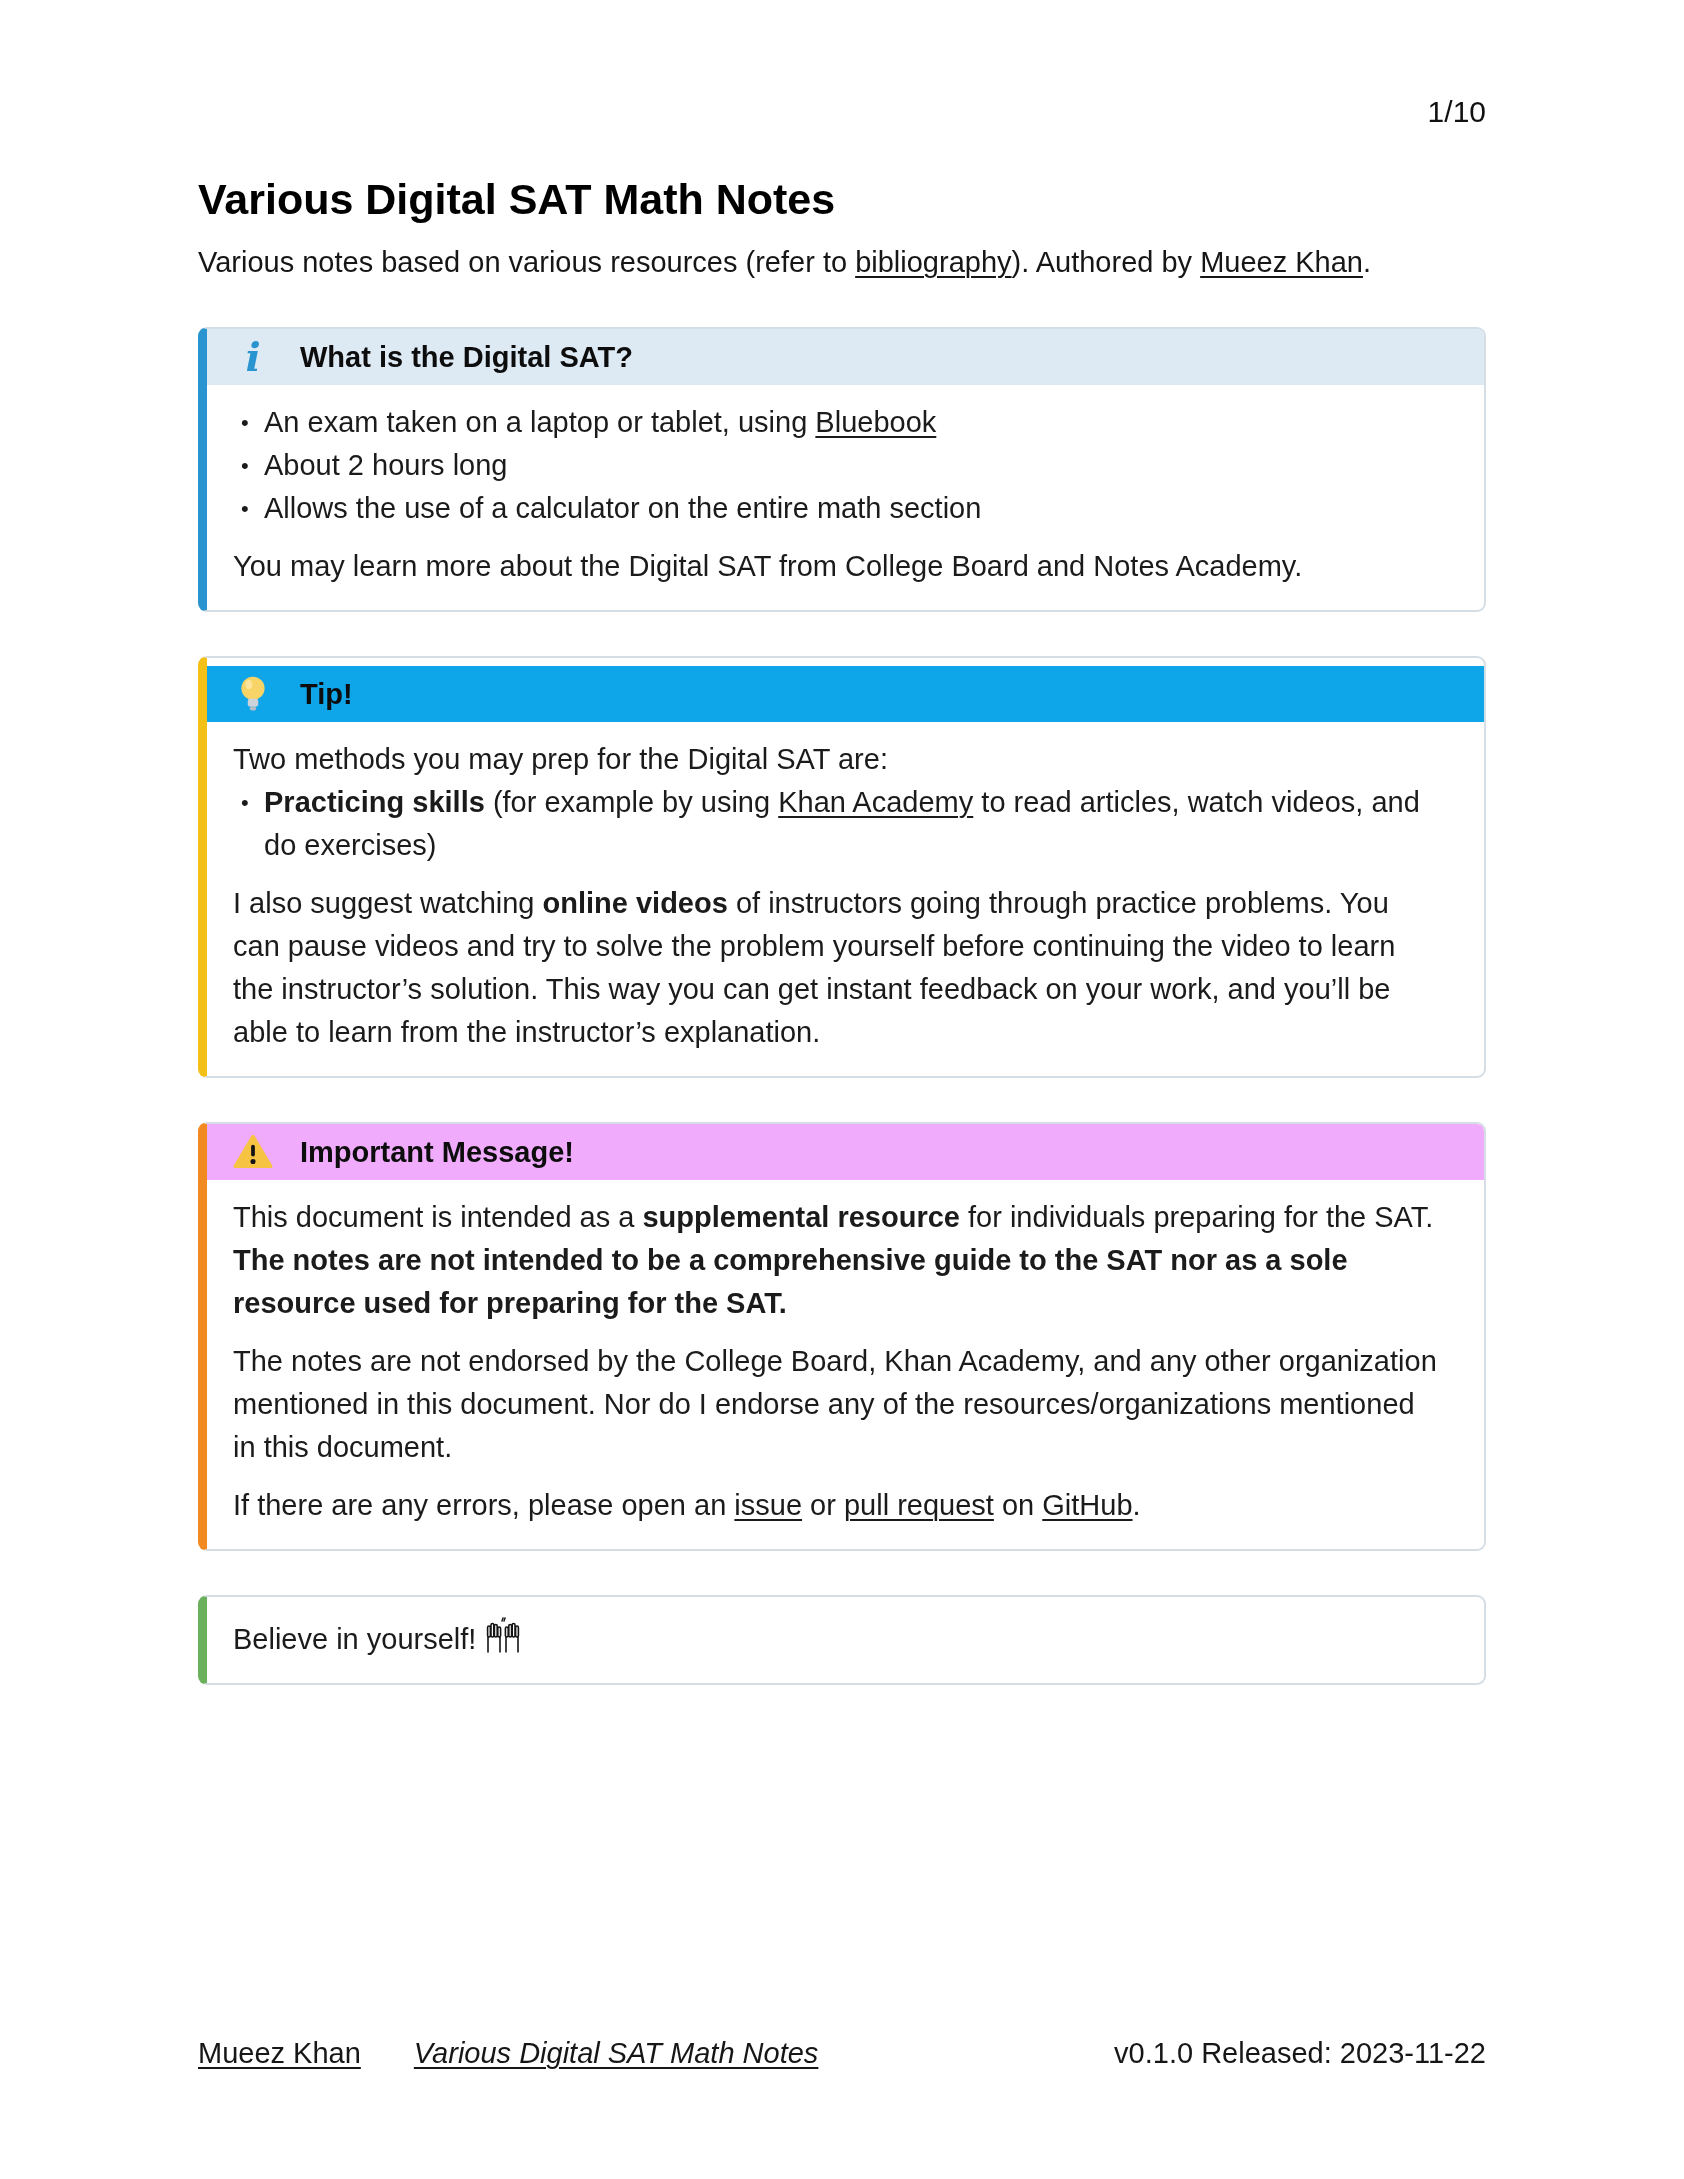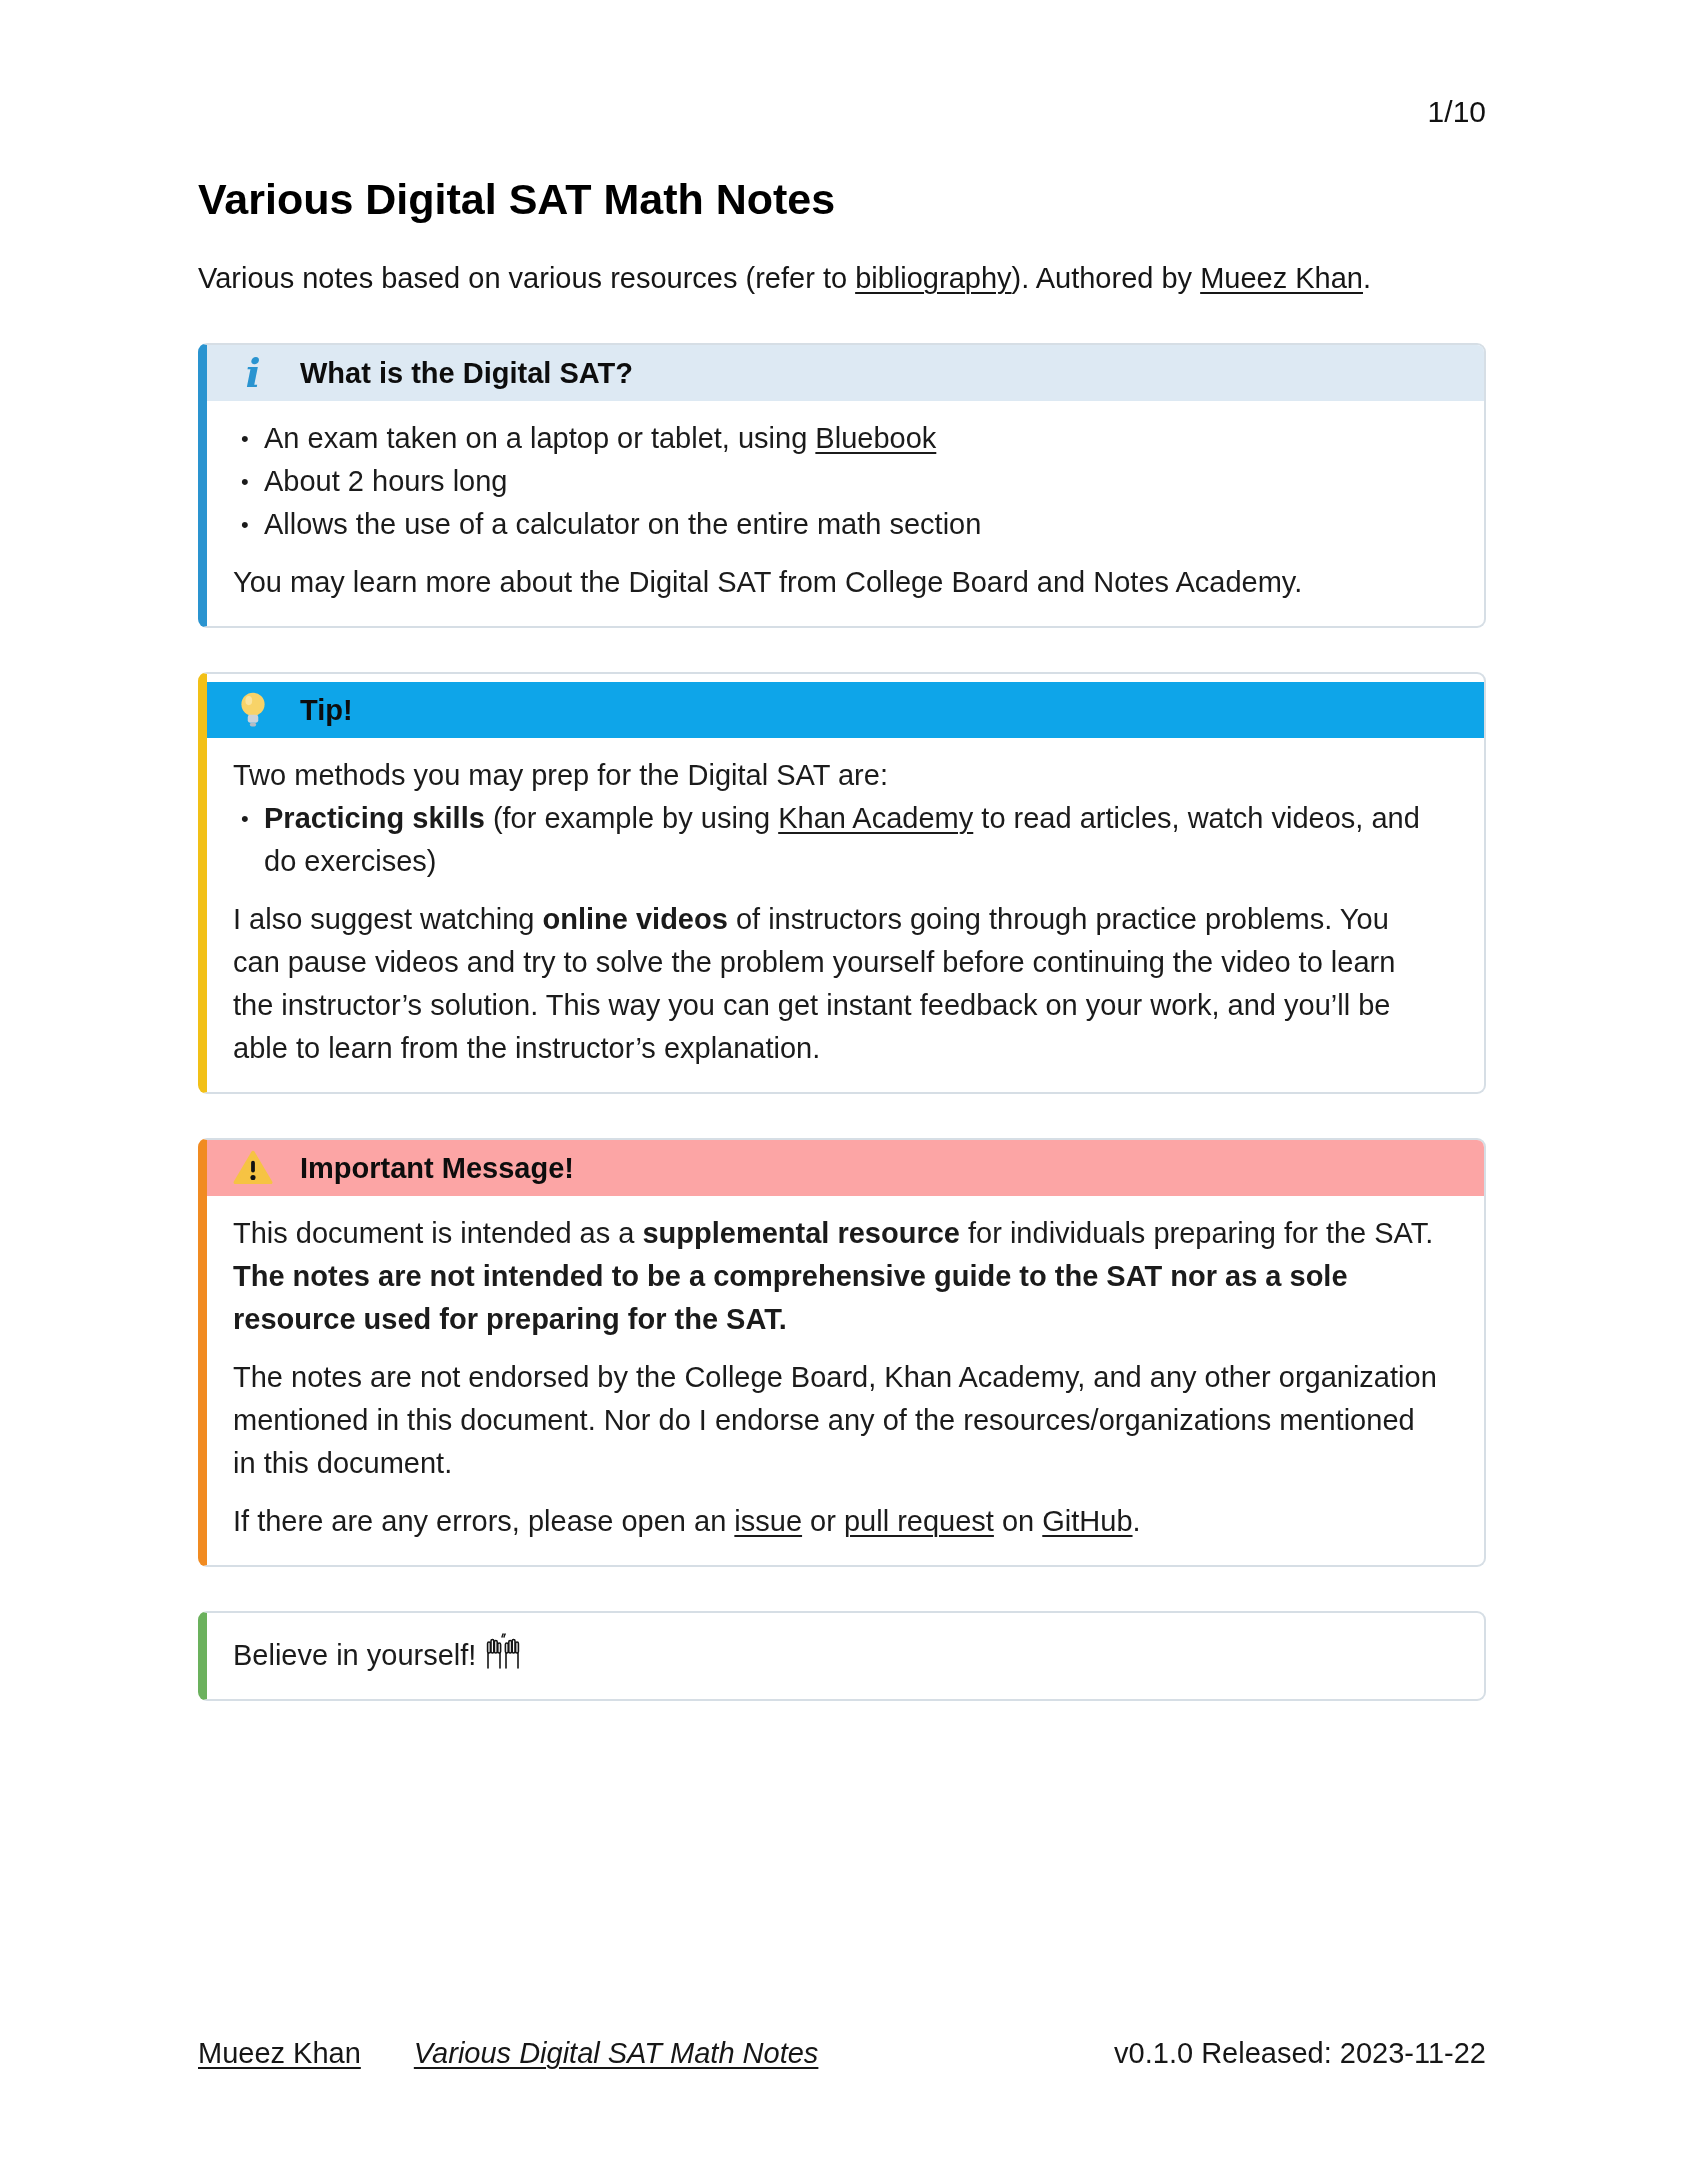--- a/index.html
+++ b/index.html
@@ -7,21 +7,21 @@
     position:relative;
     width:1684px;height:2179px;
     box-sizing:border-box;
     padding:95px 198px 0 198px;
     background:#ffffff;
     font-family:"Liberation Sans",sans-serif;
     color:#161616;
   }
   .pageno{text-align:right;font-size:30px;line-height:34px;color:#111;}
   h1.doc-title{margin:46px 0 0 0;font-size:43px;line-height:48px;font-weight:700;color:#000;}
-  .intro{margin-top:34px;font-size:29px;line-height:42px;}
+  .intro{margin-top:18px;font-size:29px;line-height:42px;}
   a{color:inherit;text-decoration:underline;text-underline-offset:4px;text-decoration-thickness:2px;}
   .callout{
     margin-top:44px;
     border:2px solid #d6dee5;
     border-left:9px solid #999;
     border-radius:9px;
     overflow:hidden;
     background:#fff;
   }
   .callout-header{
@@ -89,21 +89,21 @@
     <div class="callout-body">
       <p><span>Two methods you may prep for the Digital SAT are:</span></p>
       <ul class="blist">
         <li><span style="font-weight: 700;">Practicing skills</span><span> (for example by using </span><a href="#">Khan Academy</a><span> to read articles, watch videos, and do exercises)</span></li>
       </ul>
       <p><span>I also suggest watching </span><span style="font-weight: 700;">online videos</span><span> of instructors going through practice problems. You can pause videos and try to solve the problem yourself before continuing the video to learn the instructor’s solution. This way you can get instant feedback on your work, and you’ll be able to learn from the instructor’s explanation.</span></p>
     </div>
   </section>
 
   <section class="callout" style="border-left-color: rgb(241, 139, 33);">
-    <div class="callout-header" style="background-color: #fca5a5;">
+    <div class="callout-header" style="background-color: #f0abfc;">
       <span class="icon-cell">
         <svg width="40" height="36" viewBox="0 0 36 32" aria-hidden="true">
           <path d="M18 2 L34 29 H2 Z" fill="#f6c343" stroke="#f6c343" stroke-width="3" stroke-linejoin="round"></path>
           <rect x="16.3" y="9.5" width="3.4" height="10.5" rx="1.7" fill="#131313"></rect>
           <circle cx="18" cy="24.6" r="2.3" fill="#131313"></circle>
         </svg>
       </span>
       <span class="callout-title">Important Message!</span>
     </div>
     <div class="callout-body">

